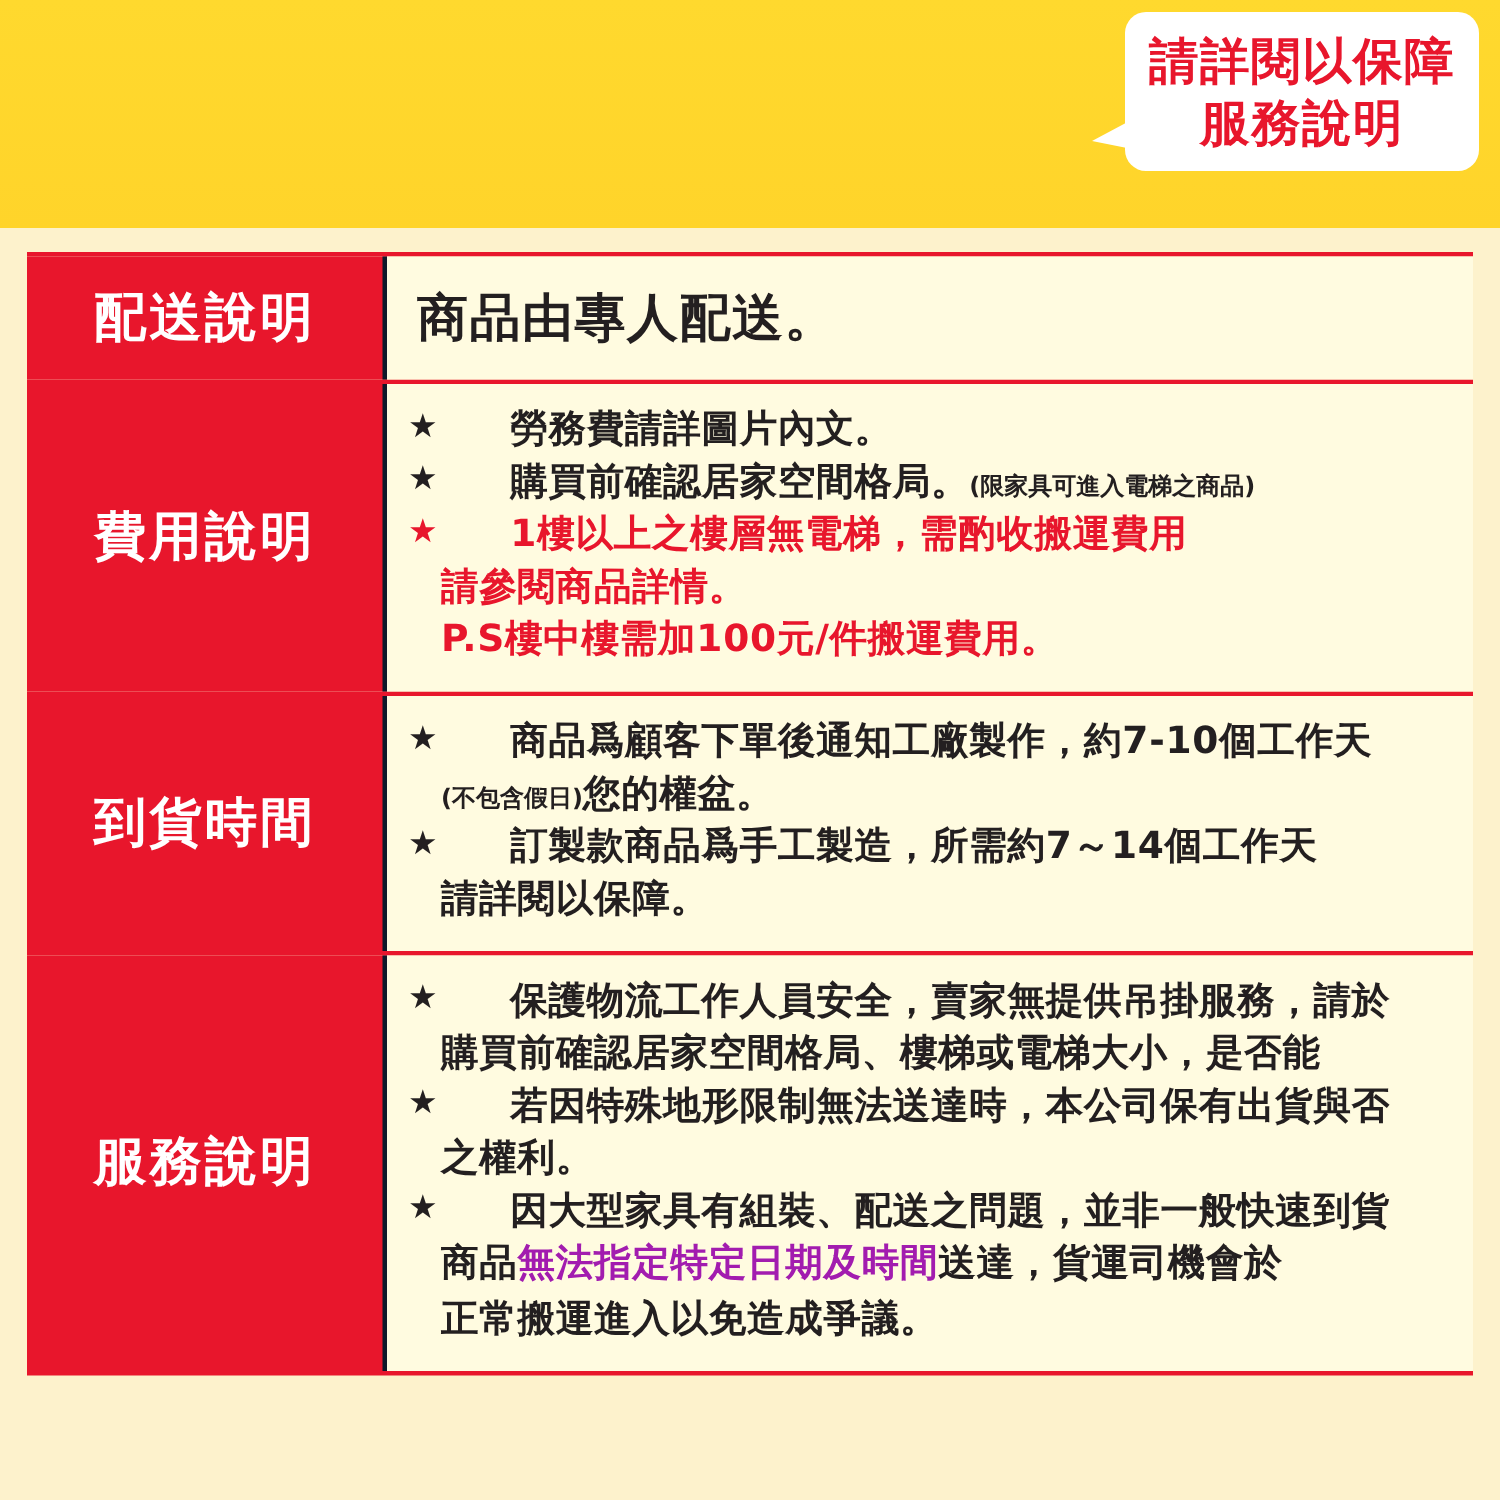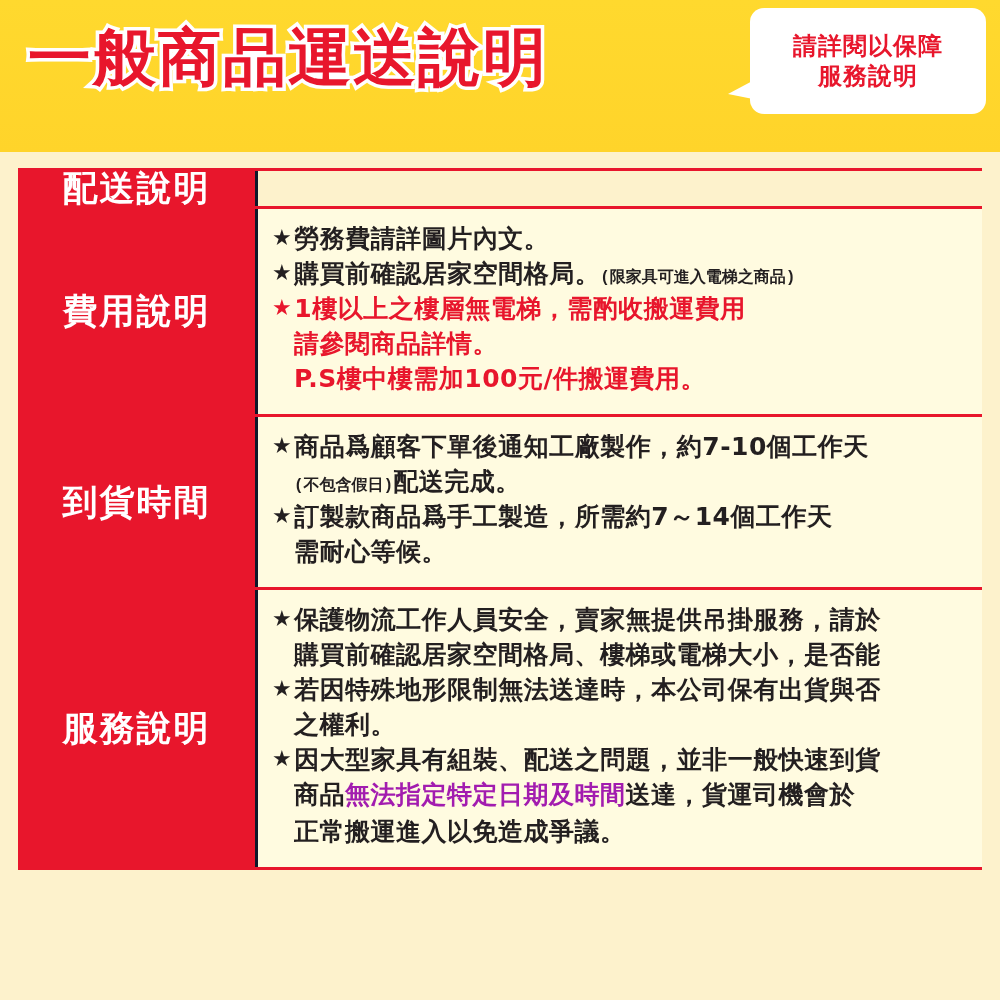--- a/index.html
+++ b/index.html
@@ -41,21 +41,21 @@
     top: 8px;
     width: 236px;
     height: 106px;
     background: #ffffff;
     border-radius: 14px;
     display: flex;
     flex-direction: column;
     align-items: center;
     justify-content: center;
     color: #e8162c;
-    font-size: 24px;
+    font-size: 33px;
     font-weight: 700;
     line-height: 1.25;
     letter-spacing: 1px;
     font-family: "DejaVu Sans", "Liberation Sans", sans-serif;
   }
   .speech:after {
     content: "";
     position: absolute;
     left: -22px;
     bottom: 14px;
@@ -119,57 +119,58 @@
     letter-spacing: 0.5px;
   }
   .star {
     flex: 0 0 auto;
     color: #231f20;
     font-size: 22px;
     line-height: 1.4;
     margin-right: 2px;
   }
   .star.red { color: #e8162c; }
-  .btext { flex: 1 1 auto; }
+  .btext { flex: 1 1 auto; margin-left: 46px; }
   .cont {
     font-size: 25px;
     font-weight: 700;
     line-height: 1.28;
     padding-left: 22px;
     letter-spacing: 0.5px;
     margin-bottom: 3px;
   }
   .small {
     font-size: 16px;
     font-weight: 700;
     letter-spacing: 0;
-    font-family: Liberation Mono, monospace;
   }
   .red { color: #e8162c; }
   .hl { color: #a21caf; font-family: Liberation Mono, monospace; }
 
   .row-delivery .body-cell { padding-top: 10px; padding-bottom: 10px; }
   .row-fee .label-cell, .row-arrival .label-cell,
   .row-service .label-cell, .row-delivery .label-cell { line-height: 1; }
 </style>
 </head>
 <body>
 
 <div class="header">
-  <div class="header-title">一般商品運送說明</div>
   <div class="speech">
     <div>請詳閱以保障</div>
     <div>服務說明</div>
   </div>
 </div>
 
 <div class="table">
 
   <div class="row row-delivery">
     <div class="label-cell">配送說明</div>
+    <div class="body-cell">
+      <div class="big-line">商品由專人配送。</div>
+    </div>
   </div>
 
   <div class="row row-fee">
     <div class="label-cell">費用說明</div>
     <div class="body-cell">
       <div class="bullet">
         <span class="star">★</span>
         <span class="btext">勞務費請詳圖片內文。</span>
       </div>
       <div class="bullet">
@@ -185,26 +186,26 @@
     </div>
   </div>
 
   <div class="row row-arrival">
     <div class="label-cell">到貨時間</div>
     <div class="body-cell">
       <div class="bullet">
         <span class="star">★</span>
         <span class="btext">商品爲顧客下單後通知工廠製作，約7-10個工作天</span>
       </div>
-      <div class="cont"><span class="small">(不包含假日)</span><span>配送完成。</span></div>
+      <div class="cont"><span class="small">(不包含假日)</span><span>您的權盆。</span></div>
       <div class="bullet">
         <span class="star">★</span>
         <span class="btext">訂製款商品爲手工製造，所需約7～14個工作天</span>
       </div>
-      <div class="cont">需耐心等候。</div>
+      <div class="cont">請詳閱以保障。</div>
     </div>
   </div>
 
   <div class="row row-service">
     <div class="label-cell">服務說明</div>
     <div class="body-cell">
       <div class="bullet">
         <span class="star">★</span>
         <span class="btext">保護物流工作人員安全，賣家無提供吊掛服務，請於</span>
       </div>

